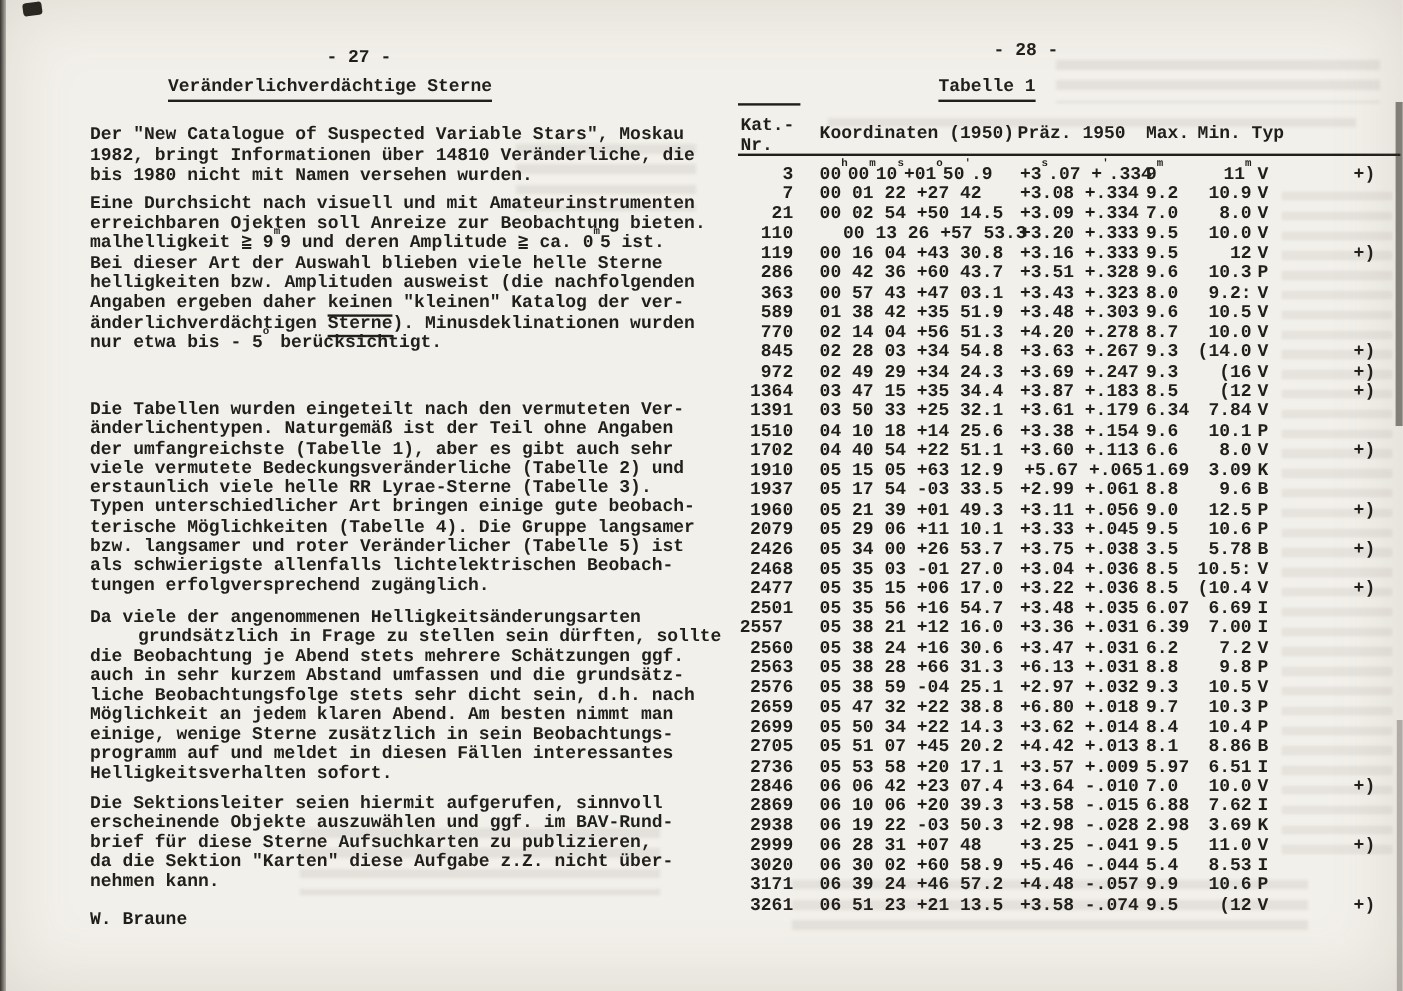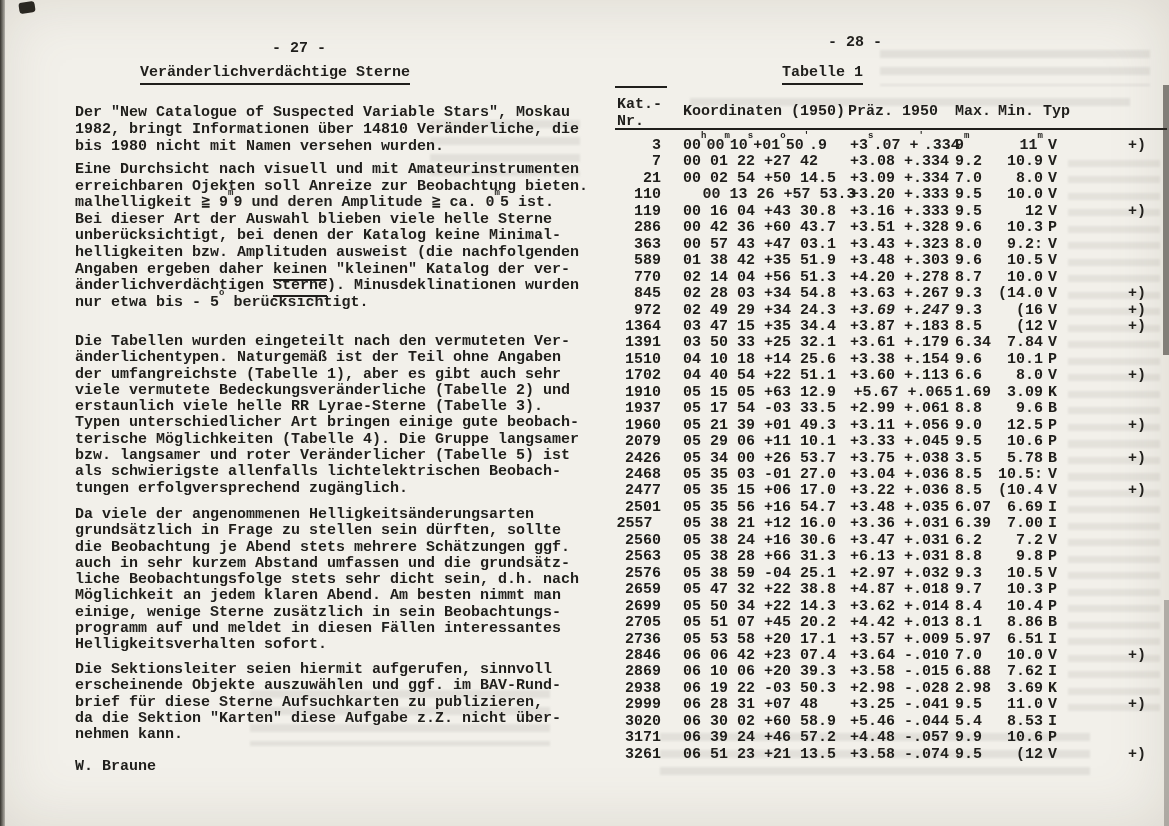--- a/index.html
+++ b/index.html
@@ -80,41 +80,40 @@
         <div class="para" style="top: 104px;">
           <div class="line" style="height: 17.2px; line-height: 17.2px;">Der "New Catalogue of Suspected Variable Stars", Moskau</div>
           <div class="line" style="height: 17.2px; line-height: 17.2px;">1982, bringt Informationen über 14810 Veränderliche, die</div>
           <div class="line" style="height: 17.2px; line-height: 17.2px;">bis 1980 nicht mit Namen versehen wurden.</div>
         </div>
         <div class="para" style="top: 162px;">
           <div class="line" style="height: 16.6px; line-height: 16.6px;">Eine Durchsicht nach visuell und mit Amateurinstrumenten</div>
           <div class="line" style="height: 16.6px; line-height: 16.6px;">erreichbaren Ojekten soll Anreize zur Beobachtung bieten.</div>
           <div class="line" style="height: 16.6px; line-height: 16.6px;">malhelligkeit ≧ 9<sup>m</sup>9 und deren Amplitude ≧ ca. 0<sup>m</sup>5 ist.</div>
           <div class="line" style="height: 16.6px; line-height: 16.6px;">Bei dieser Art der Auswahl blieben viele helle Sterne</div>
-          <div class="line" style="height: 16.6px; line-height: 16.6px;">unberücksichtigt, bei denen der Katalog keine Minimal-</div>
           <div class="line" style="height: 16.6px; line-height: 16.6px;">helligkeiten bzw. Amplituden ausweist (die nachfolgenden</div>
           <div class="line" style="height: 16.6px; line-height: 16.6px;">Angaben ergeben daher <span class="u">keinen</span> "kleinen" Katalog der ver-</div>
           <div class="line" style="height: 16.6px; line-height: 16.6px;">änderlichverdächtigen <span class="u">Sterne</span>). Minusdeklinationen wurden</div>
           <div class="line" style="height: 16.6px; line-height: 16.6px;">nur etwa bis - 5<sup>o</sup> berücksichtigt.</div>
         </div>
         <div class="para" style="top: 334px;">
           <div class="line" style="height: 16.3px; line-height: 16.3px;">Die Tabellen wurden eingeteilt nach den vermuteten Ver-</div>
           <div class="line" style="height: 16.3px; line-height: 16.3px;">änderlichentypen. Naturgemäß ist der Teil ohne Angaben</div>
           <div class="line" style="height: 16.3px; line-height: 16.3px;">der umfangreichste (Tabelle 1), aber es gibt auch sehr</div>
           <div class="line" style="height: 16.3px; line-height: 16.3px;">viele vermutete Bedeckungsveränderliche (Tabelle 2) und</div>
           <div class="line" style="height: 16.3px; line-height: 16.3px;">erstaunlich viele helle RR Lyrae-Sterne (Tabelle 3).</div>
           <div class="line" style="height: 16.3px; line-height: 16.3px;">Typen unterschiedlicher Art bringen einige gute beobach-</div>
           <div class="line" style="height: 16.3px; line-height: 16.3px;">terische Möglichkeiten (Tabelle 4). Die Gruppe langsamer</div>
           <div class="line" style="height: 16.3px; line-height: 16.3px;">bzw. langsamer und roter Veränderlicher (Tabelle 5) ist</div>
           <div class="line" style="height: 16.3px; line-height: 16.3px;">als schwierigste allenfalls lichtelektrischen Beobach-</div>
           <div class="line" style="height: 16.3px; line-height: 16.3px;">tungen erfolgversprechend zugänglich.</div>
         </div>
         <div class="para" style="top: 507px;">
           <div class="line" style="height: 16.25px; line-height: 16.25px;">Da viele der angenommenen Helligkeitsänderungsarten</div>
-          <div class="line" style="height: 16.25px; line-height: 16.25px;">grundsätzlich in Frage zu stellen sein dürften, sollte</div>
+          <div class="line" style="height: 16.25px; line-height: 16.25px; margin-left: 40px;">grundsätzlich in Frage zu stellen sein dürften, sollte</div>
           <div class="line" style="height: 16.25px; line-height: 16.25px;">die Beobachtung je Abend stets mehrere Schätzungen ggf.</div>
           <div class="line" style="height: 16.25px; line-height: 16.25px;">auch in sehr kurzem Abstand umfassen und die grundsätz-</div>
           <div class="line" style="height: 16.25px; line-height: 16.25px;">liche Beobachtungsfolge stets sehr dicht sein, d.h. nach</div>
           <div class="line" style="height: 16.25px; line-height: 16.25px;">Möglichkeit an jedem klaren Abend. Am besten nimmt man</div>
           <div class="line" style="height: 16.25px; line-height: 16.25px;">einige, wenige Sterne zusätzlich in sein Beobachtungs-</div>
           <div class="line" style="height: 16.25px; line-height: 16.25px;">programm auf und meldet in diesen Fällen interessantes</div>
           <div class="line" style="height: 16.25px; line-height: 16.25px;">Helligkeitsverhalten sofort.</div>
         </div>
         <div class="para" style="top: 662px;">
           <div class="line" style="height: 16.25px; line-height: 16.25px;">Die Sektionsleiter seien hiermit aufgerufen, sinnvoll</div>
@@ -230,21 +229,21 @@
           <span class="cell" style="left: 683px; width: 168px; text-align: left;">02 28 03 +34 54.8</span>
           <span class="cell" style="left: 850px; width: 106px; text-align: left;">+3.63 +.267</span>
           <span class="cell" style="left: 955px; width: 44px; text-align: left;">9.3</span>
           <span class="cell" style="left: 983px; width: 60px; text-align: right;">(14.0</span>
           <span class="cell" style="left: 1048px; width: 28px; text-align: left;">V</span>
           <span class="cell" style="left: 1128px; width: 38px; text-align: left;">+)</span>
         </div>
         <div class="trow" style="top: 301.5px;">
           <span class="cell" style="left: 608px; width: 53px; text-align: right;">972</span>
           <span class="cell" style="left: 683px; width: 168px; text-align: left;">02 49 29 +34 24.3</span>
-          <span class="cell" style="left: 850px; width: 106px; text-align: left; font-style: italic;">+3.69 +.247</span>
+          <span class="cell" style="left: 850px; width: 106px; text-align: left;">+3.69 +.247</span>
           <span class="cell" style="left: 955px; width: 44px; text-align: left;">9.3</span>
           <span class="cell" style="left: 983px; width: 60px; text-align: right;">(16</span>
           <span class="cell" style="left: 1048px; width: 28px; text-align: left;">V</span>
           <span class="cell" style="left: 1128px; width: 38px; text-align: left;">+)</span>
         </div>
         <div class="trow" style="top: 317.95px;">
           <span class="cell" style="left: 608px; width: 53px; text-align: right;">1364</span>
           <span class="cell" style="left: 683px; width: 168px; text-align: left;">03 47 15 +35 34.4</span>
           <span class="cell" style="left: 850px; width: 106px; text-align: left;">+3.87 +.183</span>
           <span class="cell" style="left: 955px; width: 44px; text-align: left;">8.5</span>
@@ -383,21 +382,21 @@
           <span class="cell" style="left: 683px; width: 168px; text-align: left;">05 38 59 -04 25.1</span>
           <span class="cell" style="left: 850px; width: 106px; text-align: left;">+2.97 +.032</span>
           <span class="cell" style="left: 955px; width: 44px; text-align: left;">9.3</span>
           <span class="cell" style="left: 983px; width: 60px; text-align: right;">10.5</span>
           <span class="cell" style="left: 1048px; width: 28px; text-align: left;">V</span>
           <span class="cell" style="left: 1128px; width: 38px; text-align: left;"></span>
         </div>
         <div class="trow" style="top: 581.15px;">
           <span class="cell" style="left: 608px; width: 53px; text-align: right;">2659</span>
           <span class="cell" style="left: 683px; width: 168px; text-align: left;">05 47 32 +22 38.8</span>
-          <span class="cell" style="left: 850px; width: 106px; text-align: left;">+4.87 +.018</span>
+          <span class="cell" style="left: 850px; width: 106px; text-align: left;">+6.80 +.018</span>
           <span class="cell" style="left: 955px; width: 44px; text-align: left;">9.7</span>
           <span class="cell" style="left: 983px; width: 60px; text-align: right;">10.3</span>
           <span class="cell" style="left: 1048px; width: 28px; text-align: left;">P</span>
           <span class="cell" style="left: 1128px; width: 38px; text-align: left;"></span>
         </div>
         <div class="trow" style="top: 597.6px;">
           <span class="cell" style="left: 608px; width: 53px; text-align: right;">2699</span>
           <span class="cell" style="left: 683px; width: 168px; text-align: left;">05 50 34 +22 14.3</span>
           <span class="cell" style="left: 850px; width: 106px; text-align: left;">+3.62 +.014</span>
           <span class="cell" style="left: 955px; width: 44px; text-align: left;">8.4</span>

